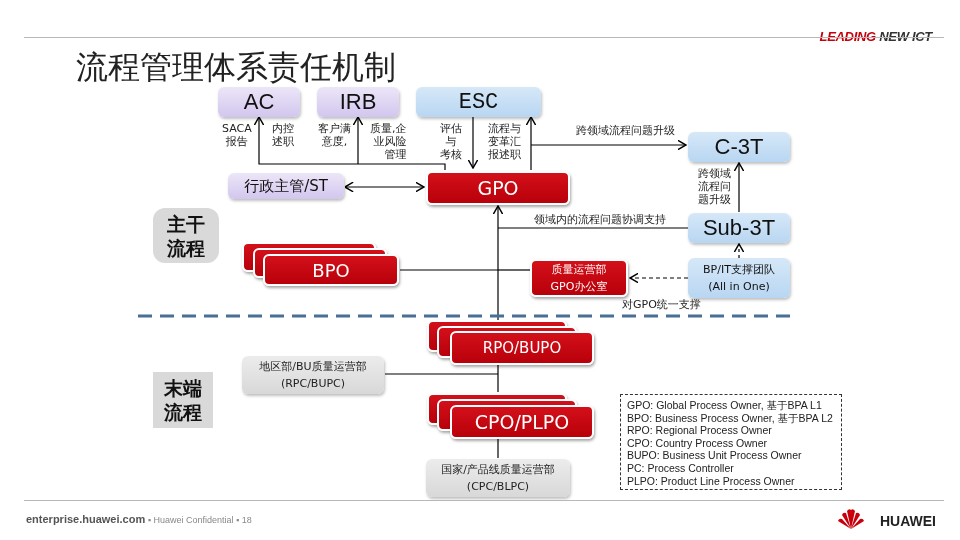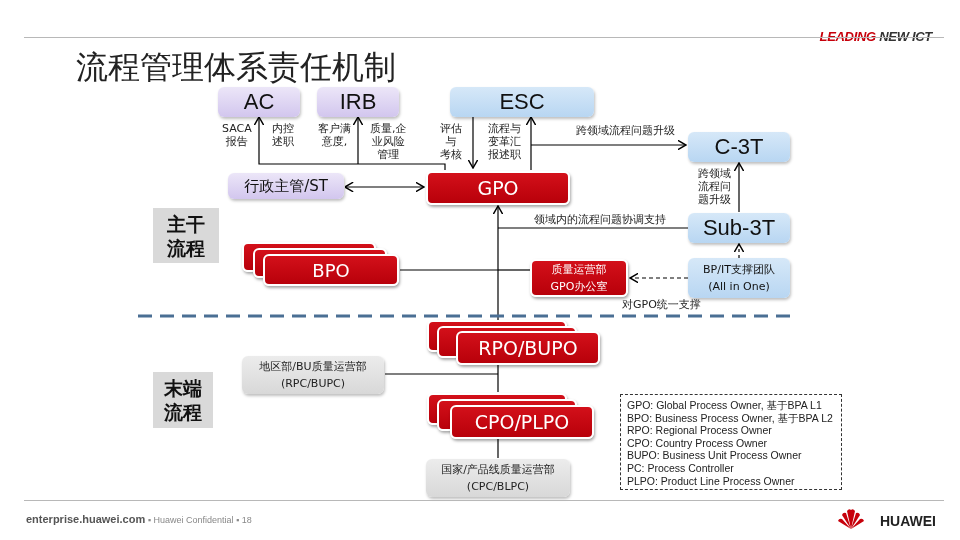--- a/index.html
+++ b/index.html
@@ -73,29 +73,29 @@
 
   <path d="M498,364 L498,392" stroke="#000" stroke-width="1.2" fill="none"></path>
 
   <path d="M385,374 L498,374" stroke="#000" stroke-width="1.2" fill="none"></path>
 
   <path d="M498,438 L498,458" stroke="#000" stroke-width="1.2" fill="none"></path>
 </svg>
 
 <div class="box purple big" style="left:218px;top:87px;width:82px;height:30px;">AC</div>
 <div class="box purple big" style="left:317px;top:87px;width:82px;height:30px;">IRB</div>
-<div class="box blue big" style="left:450px;top:87px;width:144px;height:30px;">ESC</div>
+<div class="box blue big" style="left:416px;top:87px;width:125px;height:30px;font-family:Liberation Mono, monospace;">ESC</div>
 
 <div class="lbl" style="left:222px;top:122px;">SACA
 报告</div>
 <div class="lbl" style="left:272px;top:122px;">内控
 述职</div>
 <div class="lbl" style="left:318px;top:122px;">客户满
 意度,</div>
-<div class="lbl" style="left:370px;top:122px;">质量,企
+<div class="lbl" style="left:370px;top:122px;text-align:right;">质量,企
 业风险
 管理</div>
 <div class="lbl" style="left:440px;top:122px;">评估
 与
 考核</div>
 <div class="lbl" style="left:488px;top:122px;">流程与
 变革汇
 报述职</div>
 <div class="lbl" style="left:576px;top:124px;">跨领域流程问题升级</div>
 
@@ -103,39 +103,39 @@
 <div class="lbl" style="left:698px;top:167px;text-align:left;">跨领域
 流程问
 题升级</div>
 
 <div class="box purple" style="left:228px;top:173px;width:116px;height:26px;font-size:15px;">行政主管/ST</div>
 <div class="box red" style="left:426px;top:171px;width:144px;height:34px;font-size:19px;">GPO</div>
 
 <div class="lbl" style="left:534px;top:213px;">领域内的流程问题协调支持</div>
 <div class="box blue big" style="left:688px;top:213px;width:102px;height:30px;">Sub-3T</div>
 
-<div class="side" style="left:153px;top:208px;width:66px;height:55px;">主干
+<div class="side" style="left:153px;top:208px;width:66px;height:55px;border-radius:12px;">主干
 流程</div>
 
 <div class="box red" style="left:242px;top:242px;width:134px;height:30px;"></div>
 <div class="box red" style="left:253px;top:248px;width:134px;height:30px;"></div>
 <div class="box red" style="left:263px;top:254px;width:136px;height:32px;font-size:18px;">BPO</div>
 
 <div class="box red" style="left:530px;top:259px;width:98px;height:38px;font-size:11px;line-height:17px;white-space:pre-line;">质量运营部
 GPO办公室</div>
 <div class="box blue" style="left:688px;top:258px;width:102px;height:40px;font-size:11px;line-height:17px;white-space:pre-line;">BP/IT支撑团队
 (All in One)</div>
 <div class="lbl" style="left:622px;top:298px;">对GPO统一支撑</div>
 
 <div class="side" style="left:153px;top:372px;width:60px;height:56px;">末端
 流程</div>
 
 <div class="box red" style="left:427px;top:320px;width:140px;height:32px;"></div>
 <div class="box red" style="left:437px;top:326px;width:140px;height:32px;"></div>
-<div class="box red" style="left:450px;top:331px;width:144px;height:34px;font-size:19px;margin-left:6px;">RPO/BUPO</div>
+<div class="box red" style="left:450px;top:331px;width:144px;height:34px;font-size:15px;">RPO/BUPO</div>
 
 <div class="box grey" style="left:242px;top:356px;width:142px;height:38px;font-size:11px;line-height:17px;white-space:pre-line;">地区部/BU质量运营部
 (RPC/BUPC)</div>
 
 <div class="box red" style="left:427px;top:393px;width:140px;height:32px;"></div>
 <div class="box red" style="left:437px;top:399px;width:140px;height:32px;"></div>
 <div class="box red" style="left:450px;top:405px;width:144px;height:34px;font-size:19px;">CPO/PLPO</div>
 
 <div class="box grey" style="left:426px;top:459px;width:144px;height:38px;font-size:11px;line-height:17px;white-space:pre-line;">国家/产品线质量运营部
 (CPC/BLPC)</div>

